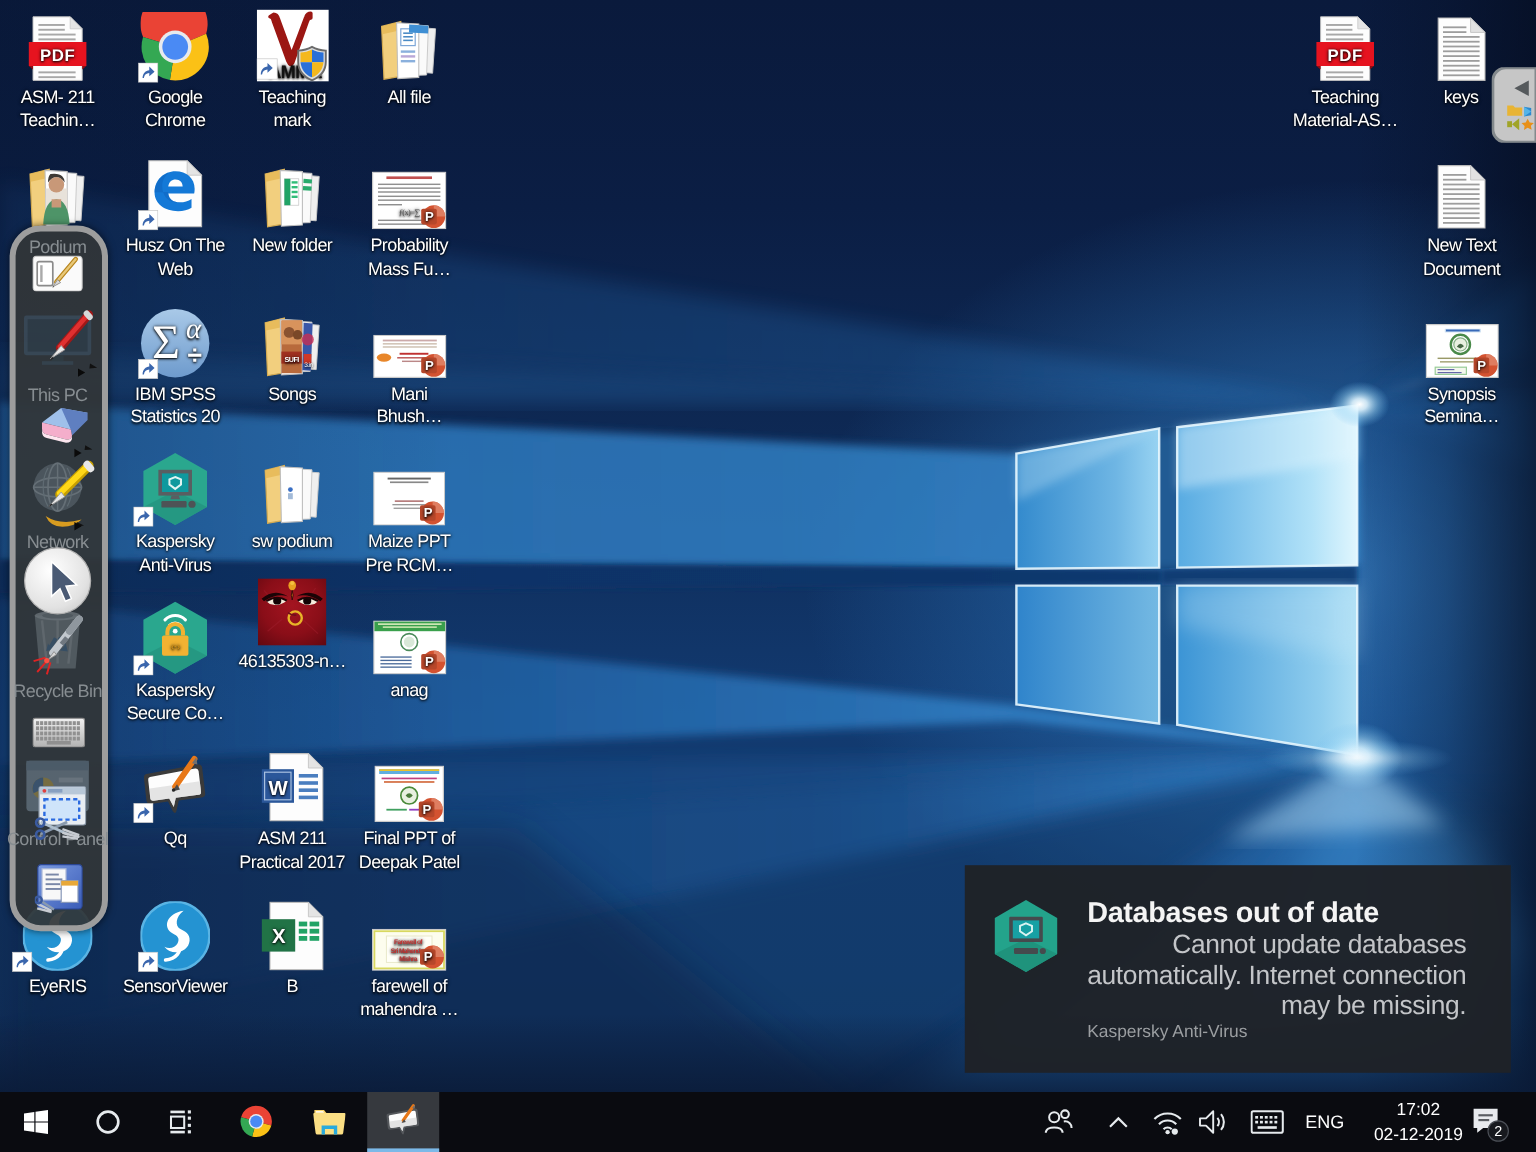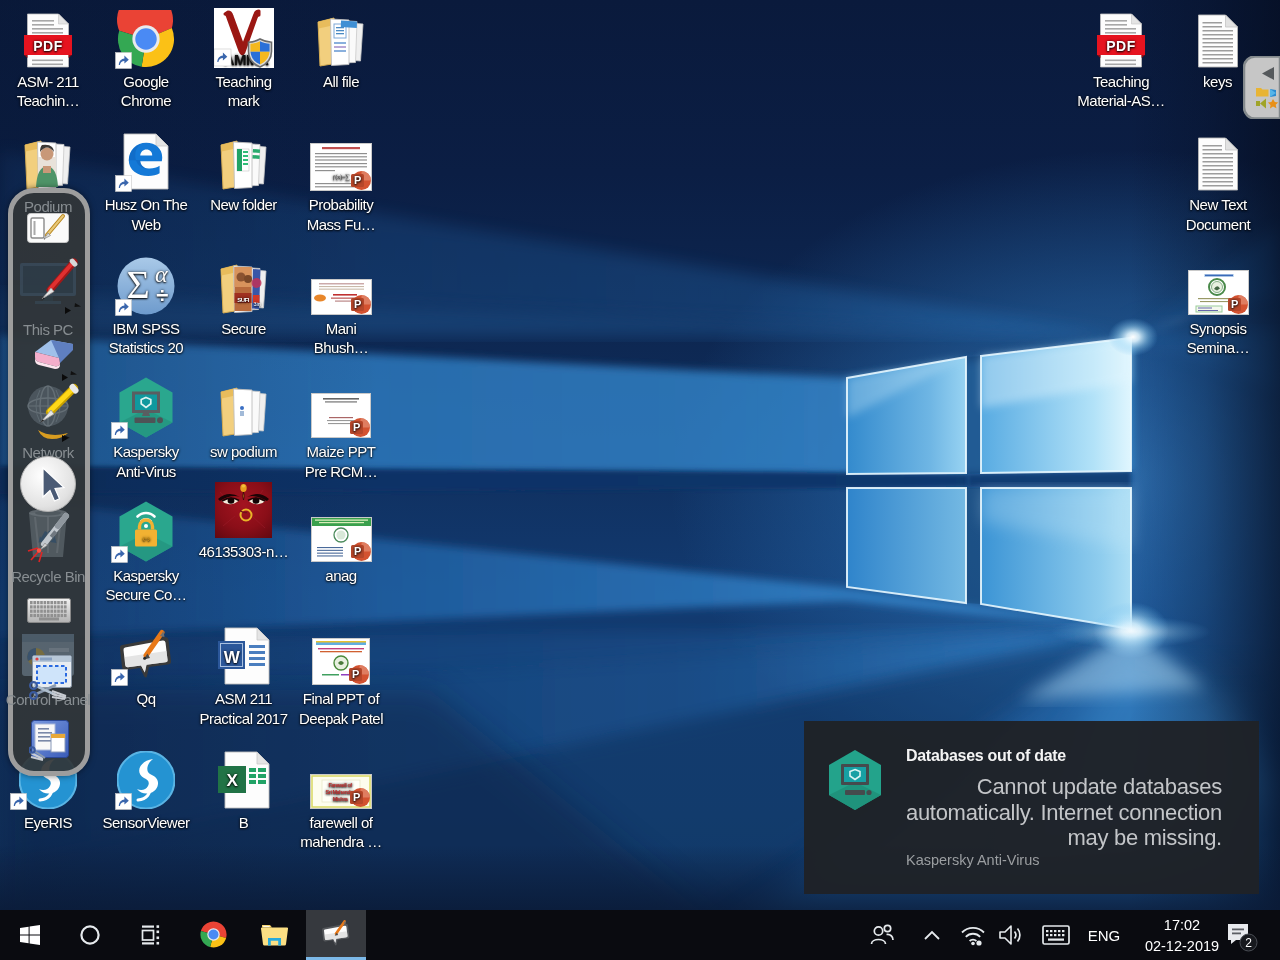--- a/index.html
+++ b/index.html
@@ -372,21 +372,21 @@
             <circle cx="24" cy="14" r="4.5" fill="#8a5230"></circle>
             <circle cx="31" cy="16" r="4" fill="#7a4828"></circle>
             <rect x="17.5" y="30" width="17" height="10" fill="#a03020"></rect>
             <text x="26" y="39" font-size="6" fill="#fff" text-anchor="middle" font-weight="bold">SUFI</text>
             <path d="M36 6 L43.5 6.5 L42 46 L35 45.5 Z" fill="#3856a8"></path>
             <circle cx="39.5" cy="20" r="5" fill="#c03058" opacity="0.85"></circle>
             <rect x="36" y="32" width="6.5" height="8" fill="#d03828"></rect>
             <text x="40" y="43" font-size="5.5" fill="#fff" text-anchor="middle">3.in</text>
           </svg>
         </div>
-        <div class="lb">Secure</div>
+        <div class="lb">Songs</div>
       </div>
 <div class="di" style="left:286px;top:254.5px;z-index:1">
         <div class="ic">
           <svg width="61" height="36" viewBox="0 0 61 36">
             <rect x="0.5" y="0.5" width="60" height="35" fill="#fff" stroke="#c9c9c9" stroke-width="1"></rect>
             <rect x="8" y="4" width="45" height="1.5" fill="#caa"></rect>
             <rect x="8" y="7.0" width="45" height="1.1" fill="#c9b9a9"></rect>
             <rect x="8" y="9.6" width="45" height="1.1" fill="#c9b9a9"></rect>
             <ellipse cx="9" cy="19" rx="6" ry="3.5" fill="#e8862a"></ellipse>
             <rect x="22" y="15" width="24" height="1.6" fill="#c03030"></rect>
@@ -971,21 +971,21 @@
       <polygon points="1,46 27,33 53,46 27,61" fill="#1e9079" opacity="0.85"></polygon>
       <g fill="#454a4d">
         <rect x="13" y="15" width="28" height="21" rx="1"></rect>
         <rect x="17" y="41" width="20" height="5" rx="1"></rect>
         <circle cx="41" cy="43.5" r="2.6"></circle>
       </g>
       <rect x="16" y="18" width="22" height="15" fill="#17a0a4"></rect>
       <path d="M27 20.5 l5 2 v4.5 l-5 3.5 l-5-3.5 v-4.5 z" fill="none" stroke="#d9f3f1" stroke-width="1.6"></path>
     </svg>
   </div>
-  <div style="position:absolute;left:102px;top:26px;font-size:16px;font-weight:bold;letter-spacing:-0.3px;color:#f4f4f4;">Databases out of date</div>
+  <div style="position:absolute;left:102px;top:26px;font-size:24px;font-weight:bold;letter-spacing:-0.3px;color:#f4f4f4;">Databases out of date</div>
   <div style="position:absolute;left:102px;top:53px;font-size:22px;line-height:25.5px;letter-spacing:-0.3px;color:#c3c5c8;text-align:right;">Cannot update databases<br>automatically. Internet connection<br>may be missing.</div>
   <div style="position:absolute;left:102px;top:131px;font-size:14.5px;color:#9b9ea1;">Kaspersky Anti-Virus</div>
 </div>
 
 <div id="taskbar" style="position:absolute;left:0;top:910px;width:1280px;height:63px;background:#0a0b10;z-index:5">
 <svg style="position:absolute;left:20px;top:15px" width="20" height="20" viewBox="0 0 20 20">
         <g fill="#fff">
           <path d="M0,2.9 L8.6,1.7 V9.5 H0 Z"></path>
           <path d="M9.6,1.55 L20,0.1 V9.5 H9.6 Z"></path>
           <path d="M0,10.5 H8.6 V18.3 L0,17.1 Z"></path>

